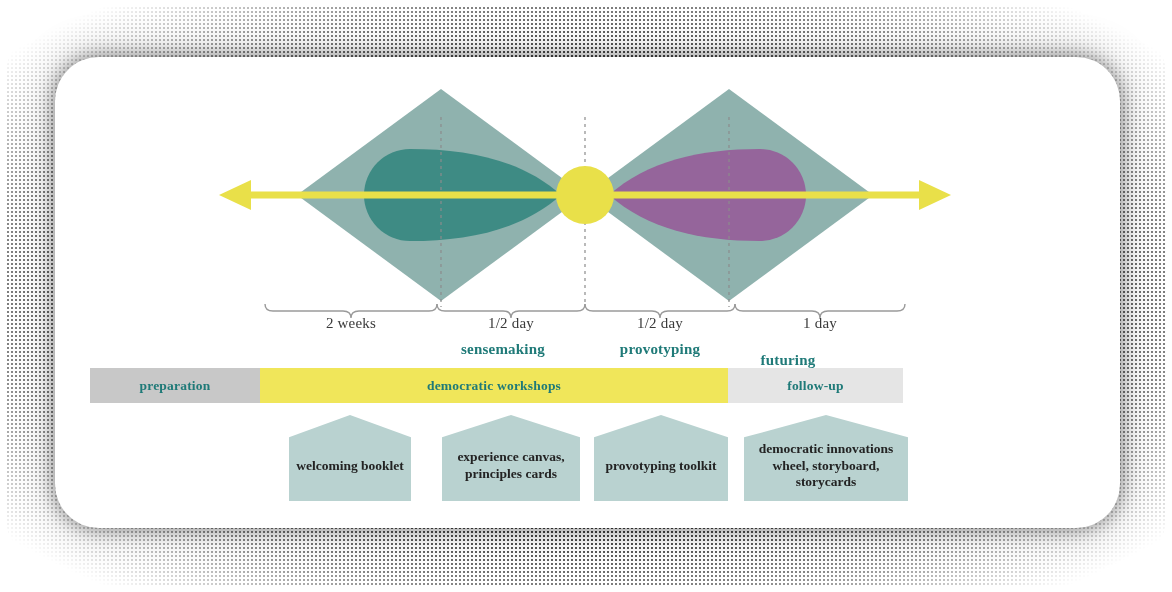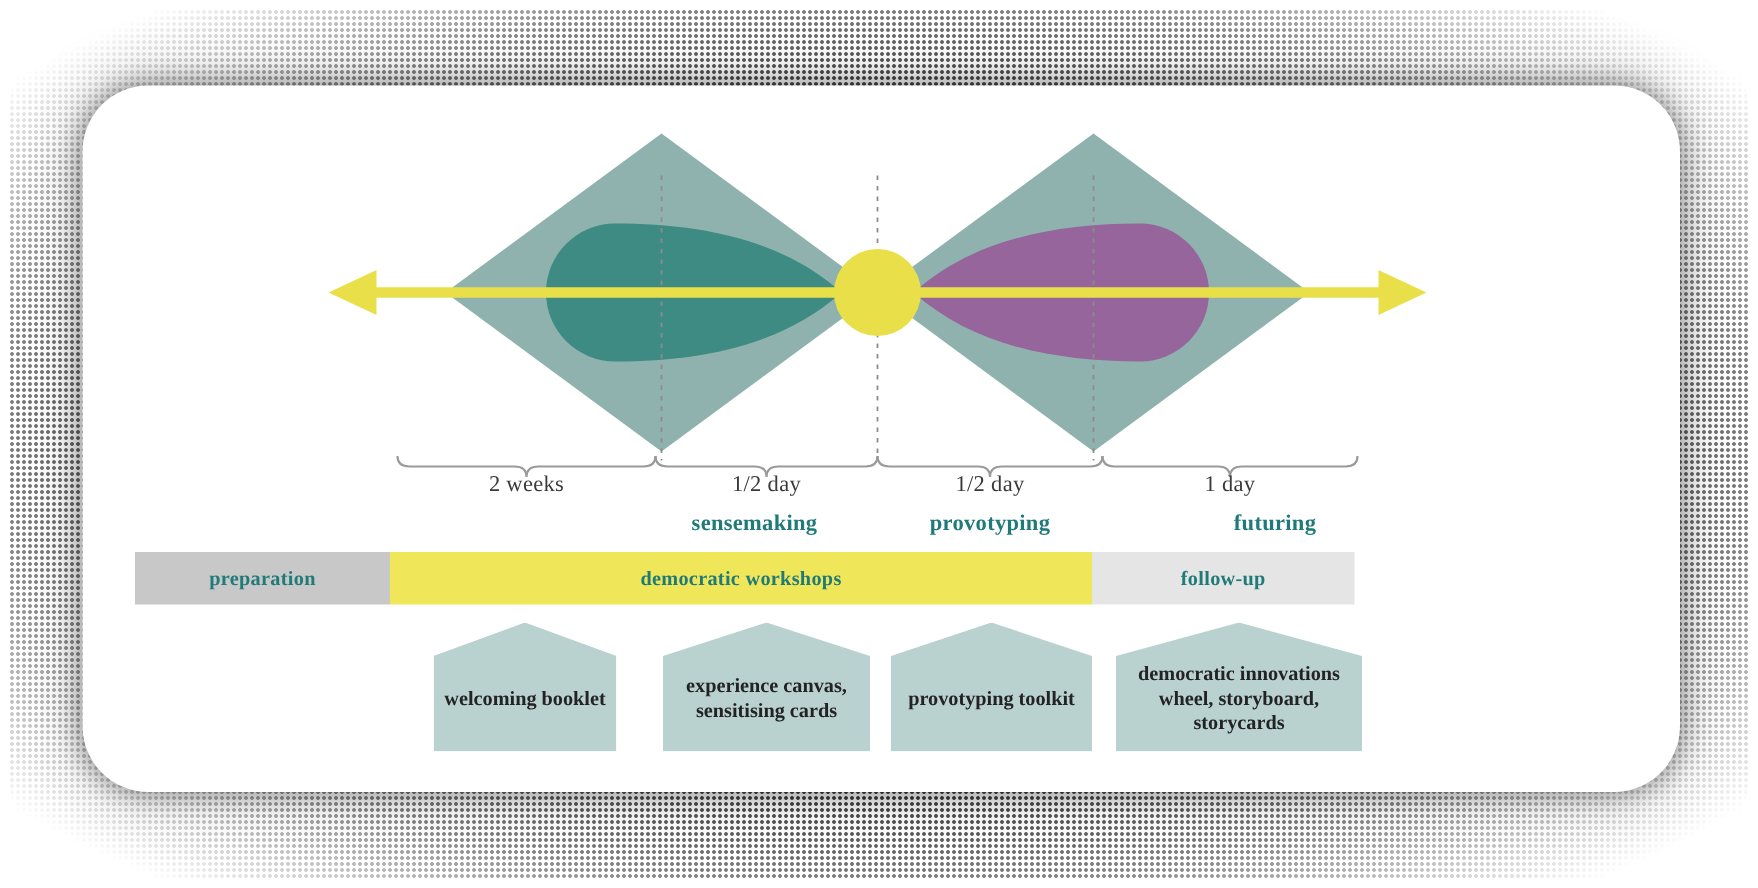--- a/index.html
+++ b/index.html
@@ -27,21 +27,21 @@
   .duration {
     position:absolute; top:258px; transform:translateX(-50%);
     font-size:15px; color:#3a3a3a; letter-spacing:0.2px; white-space:nowrap;
   }
   .d1 { left:296px; } .d2 { left:456px; } .d3 { left:605px; } .d4 { left:765px; }
 
   .stage-label {
     position:absolute; top:284px; transform:translateX(-50%);
     font-size:15px; font-weight:bold; color:#1f7a78; letter-spacing:0.2px; white-space:nowrap;
   }
-  .s1 { left:448px; } .s2 { left:605px; } .s3 { left:795px; }
+  .s1 { left:448px; } .s2 { left:605px; } .s3 { left:733px;margin-top:11px; }
 
   .phase-bar { position:absolute; left:35px; top:311px; height:35px; display:flex; }
   .phase {
     display:flex; align-items:center; justify-content:center;
     font-size:13.5px; font-weight:bold; color:#1f7a78; letter-spacing:0.2px; white-space:nowrap;
   }
   .phase-preparation { width:170px; background:#c8c8c8; }
   .phase-sensitising { width:177px; background:#c6a6c3; }
   .phase-generative  { width:468px; background:#f0e65a; }
   .phase-followup    { width:175px; background:#e5e5e5; }
@@ -101,21 +101,21 @@
     <div class="phase-bar">
       <div class="phase phase-preparation">preparation</div>
       <div class="phase phase-generative">democratic workshops</div>
       <div class="phase phase-followup">follow-up</div>
     </div>
 
     <div class="tool t1">
       <span>welcoming booklet</span>
     </div>
     <div class="tool t2">
-      <span>experience canvas, sensitising cards</span>
+      <span>experience canvas, principles cards</span>
     </div>
     <div class="tool t4">
       <span>democratic innovations wheel, storyboard, storycards</span>
     </div>
     <div class="tool t3">
       <span>provotyping toolkit</span>
     </div>
 
   </div>
 </div>

